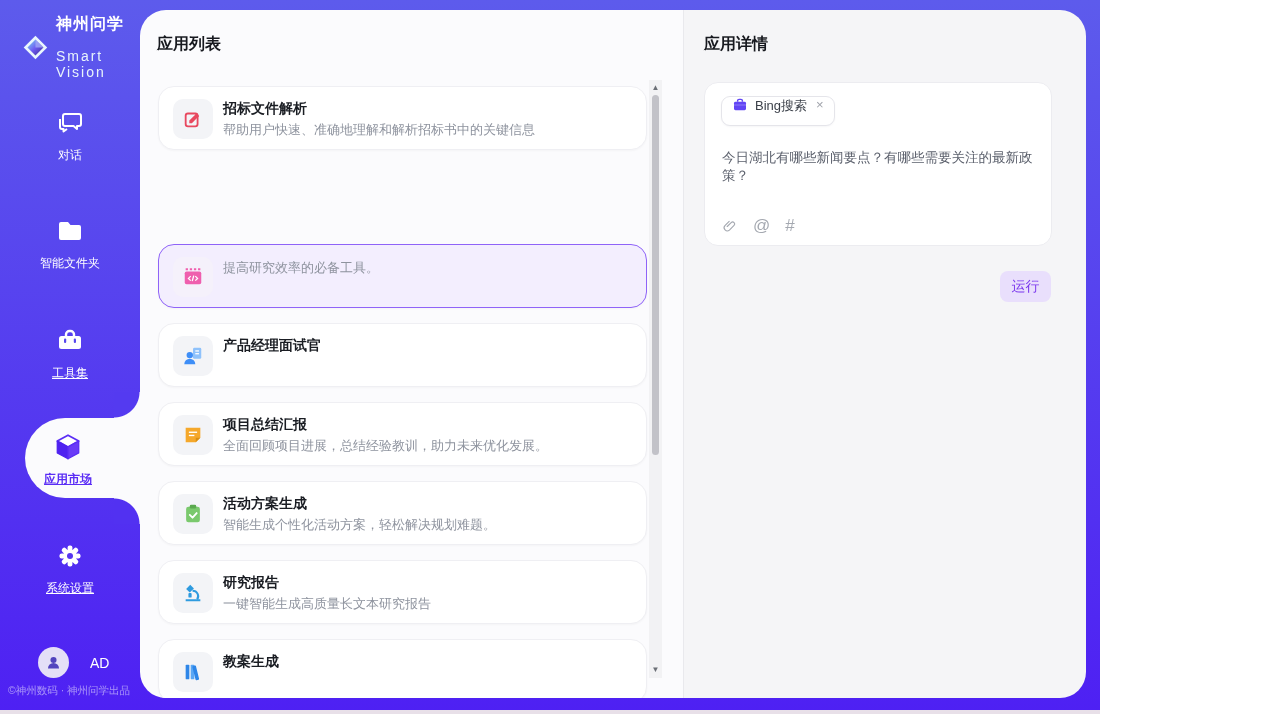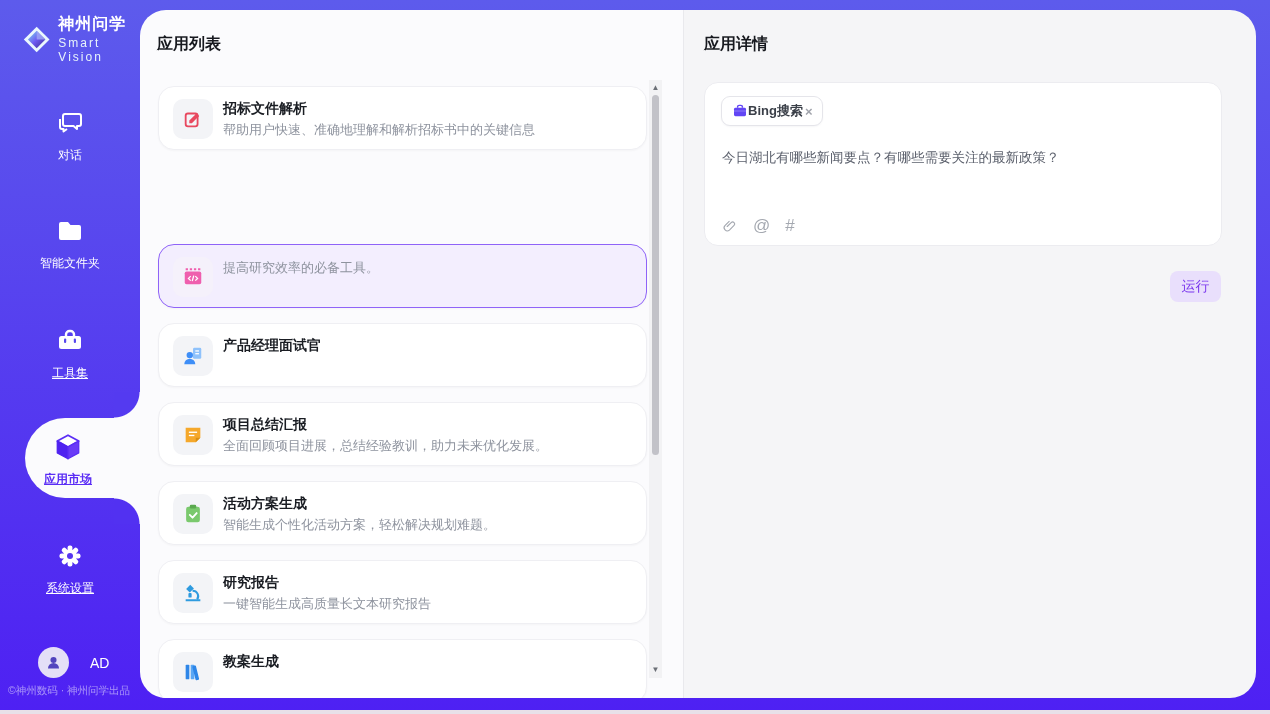--- a/index.html
+++ b/index.html
@@ -1,27 +1,27 @@
 <!DOCTYPE html>
 <html><head>
 <meta charset="utf-8">
 <style>
   * { margin:0; padding:0; box-sizing:border-box; }
   html,body { width:1270px; height:714px; font-family:"Liberation Sans","DejaVu Sans",sans-serif; }
   .stage {
-    position:relative; width:1270px; height:714px; overflow:hidden;
+    position:relative; width:1100px; height:714px; overflow:hidden;
     background:linear-gradient(180deg,#5D5BEC 0%,#4E20F3 100%);
   }
   .bottom-strip { position:absolute; left:0; right:0; bottom:0; height:4px; background:#E8E0E8; }
 
   
   .sidebar { position:absolute; left:0; top:0; width:140px; height:714px; }
   .logo { position:absolute; left:22px; top:14px; display:flex; align-items:center; gap:7px; }
   .logo-text .t1 { color:#fff; font-size:16px; font-weight:bold; letter-spacing:1px; }
-  .logo-text .t2 { color:#E8F4FB; font-size:12px; letter-spacing:2px; margin-top:1px; }
+  .logo-text .t2 { color:#E8F4FB; font-size:14px; letter-spacing:2px; margin-top:13px; }
   .nav-item { position:absolute; left:0; width:140px; text-align:center; cursor:pointer; }
   .nav-label { color:#fff; font-size:12px; margin-top:5px; }
   .nav-label.u { text-decoration:underline; }
   .active-tab {
     position:absolute; left:25px; right:0; top:418px; height:80px;
     background:#FBFBFD; border-radius:40px 0 0 40px; text-align:center;
   }
   .curve { position:absolute; right:0; width:26px; height:26px; }
   .curve-top   { top:-26px;    background:radial-gradient(circle at 0 0,    #543AF0 25px, #FBFBFD 26px); }
   .curve-bottom{ bottom:-26px; background:radial-gradient(circle at 0 100%, #5231F1 25px, #FBFBFD 26px); }
@@ -66,22 +66,22 @@
   
   .detail-panel { position:relative; flex:1; background:#F5F5F7; border-left:1px solid #E9E9ED; }
   .detail-panel .panel-title { position:absolute; left:20px; top:24px; }
   .detail-card {
     position:absolute; left:20px; right:34px; top:72px; height:164px;
     background:#fff; border:1px solid #ECECF0; border-radius:14px;
   }
   .tool-chip {
     position:absolute; left:16px; top:13px; height:30px;
     background:#fff; border:1px solid #E5E5EA; border-radius:9px;
-    display:flex; align-items:center; padding:0 10px;
-    box-shadow:0 1px 2px rgba(20,20,40,.04); cursor:pointer;font-weight:bold;
+    display:flex; gap:7px; padding:0 10px;
+    box-shadow:0 1px 2px rgba(20,20,40,.04); cursor:pointer;
   }
   .tool-chip .chip-label { font-size:13px; color:#3A3F48; }
   .tool-chip .chip-close { font-size:13px; color:#A0A3AB; cursor:pointer; margin-left:2px; }
   .prompt-text { position:absolute; left:17px; top:66px; right:16px; font-size:13.5px; color:#5A5F6B; }
   .attach-row { position:absolute; left:17px; top:134px; display:flex; align-items:center; gap:15px; }
   .attach-row .sym { font-size:17px; color:#A4A8B0; cursor:pointer; line-height:18px; }
   .run-btn {
     position:absolute; right:35px; top:261px; width:51px; height:31px;
     background:#E9DFFC; color:#7C3AED; font-size:14px; border:none; border-radius:8px; cursor:pointer;
     font-family:inherit;

